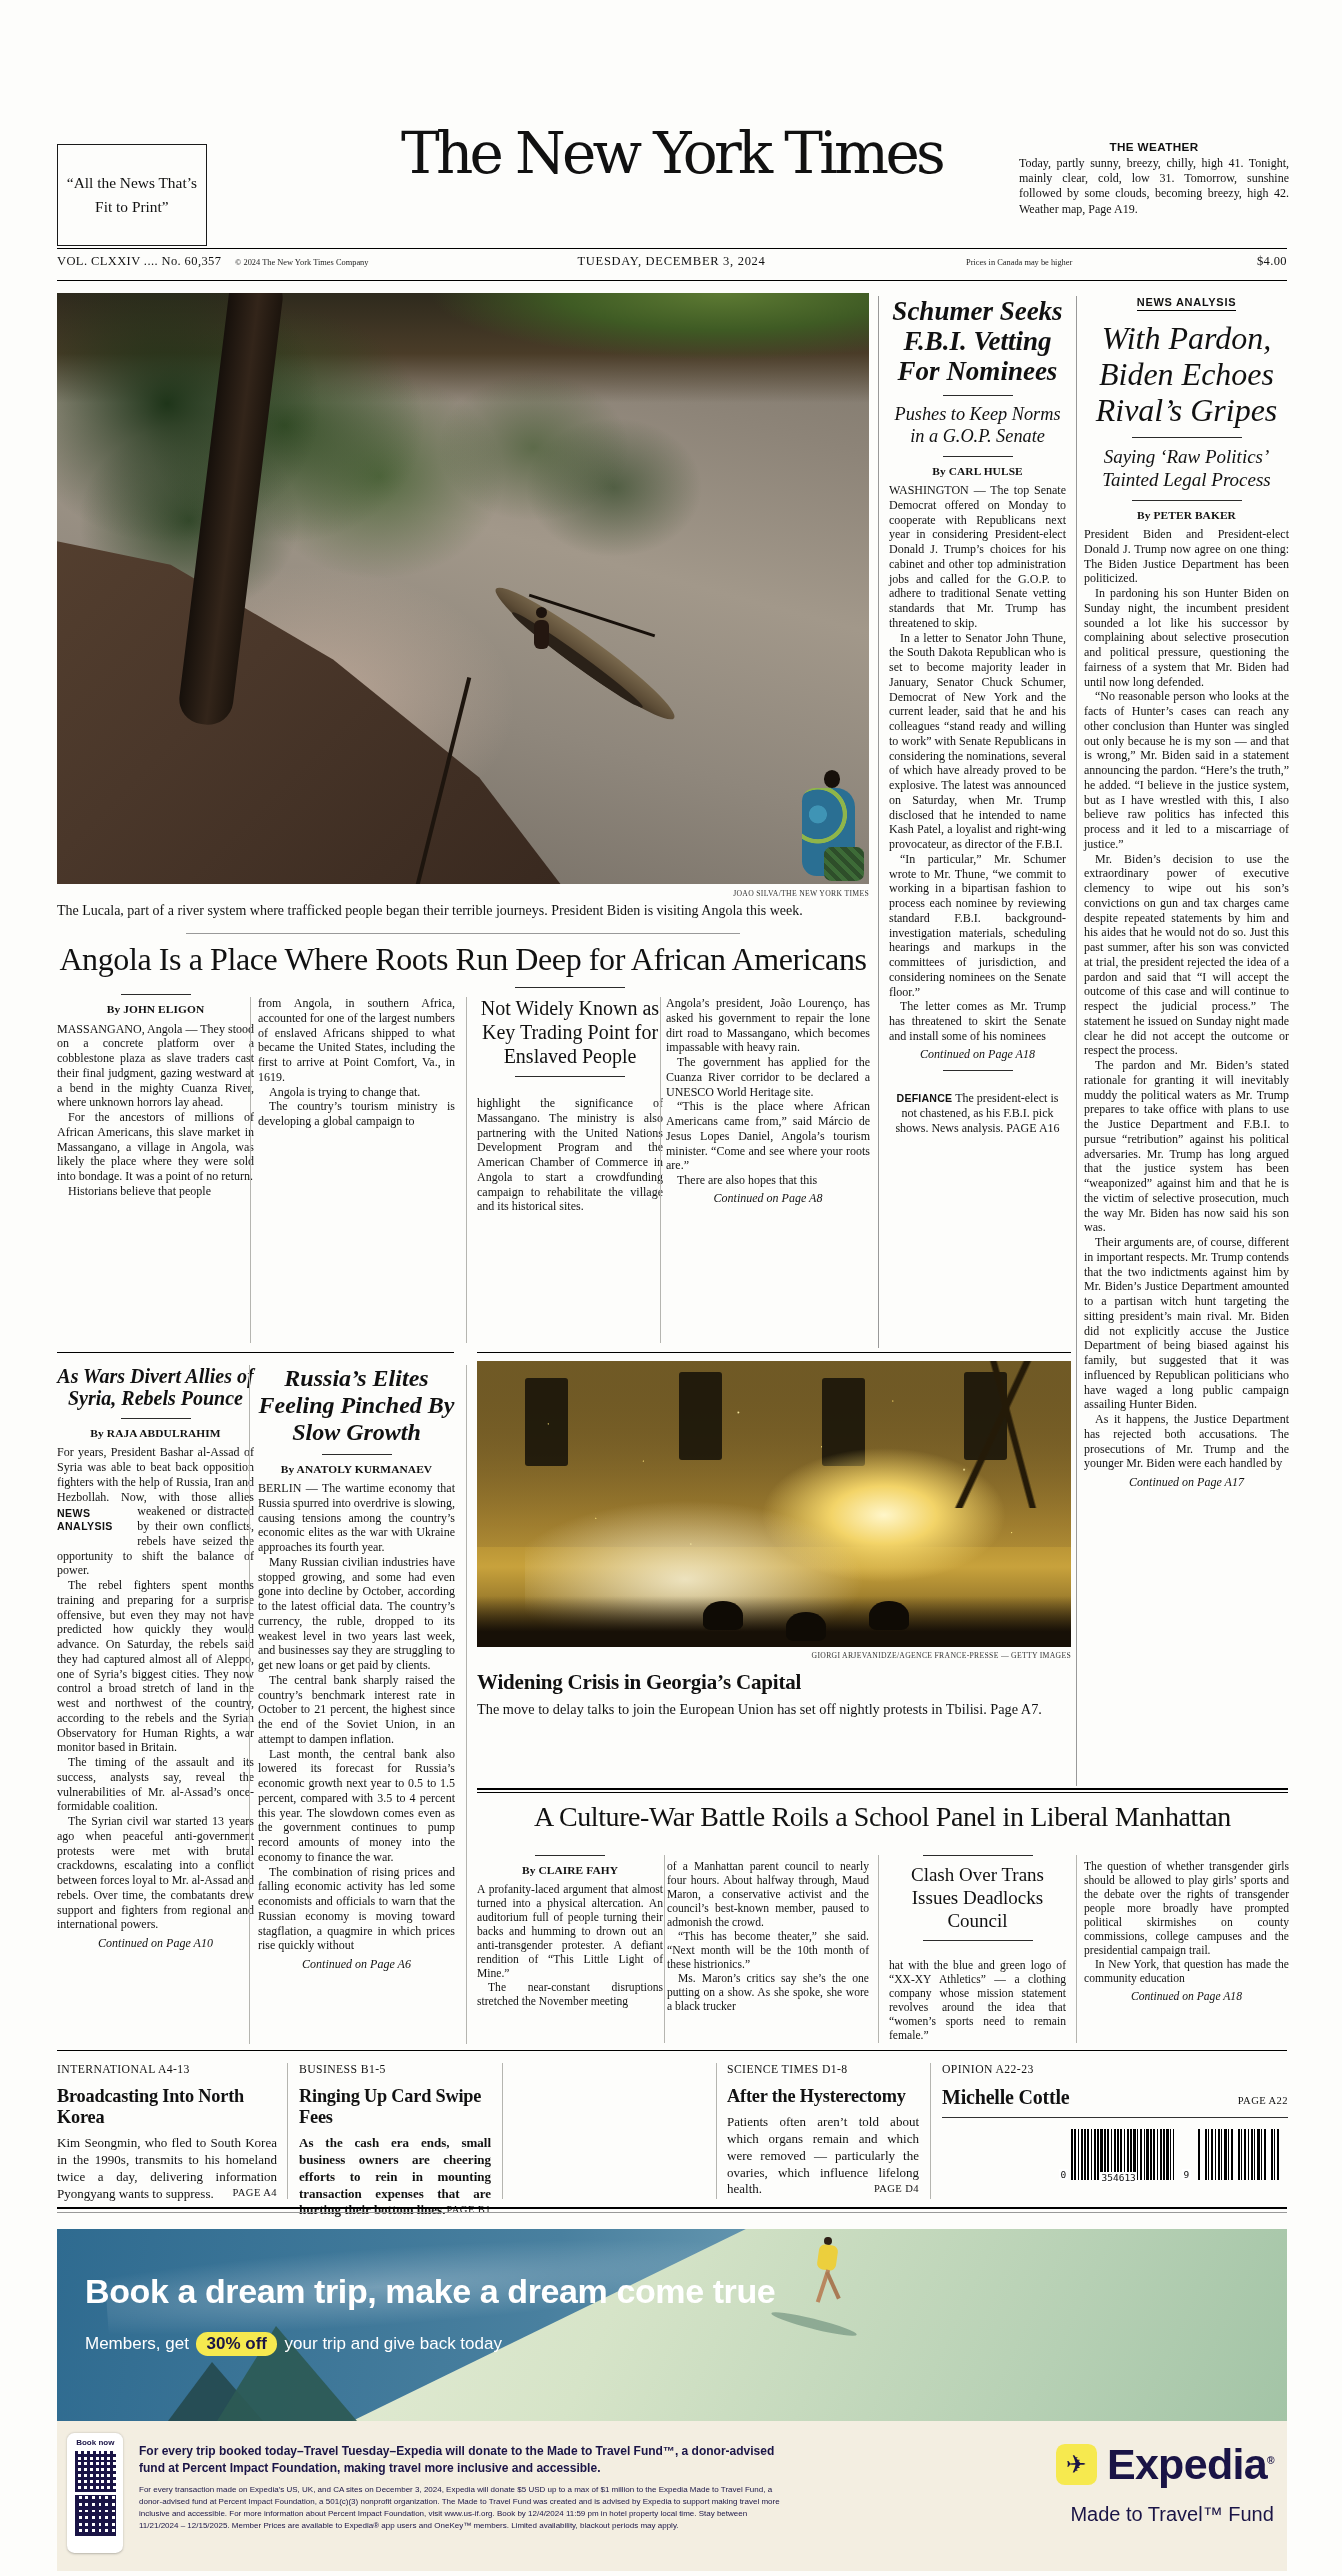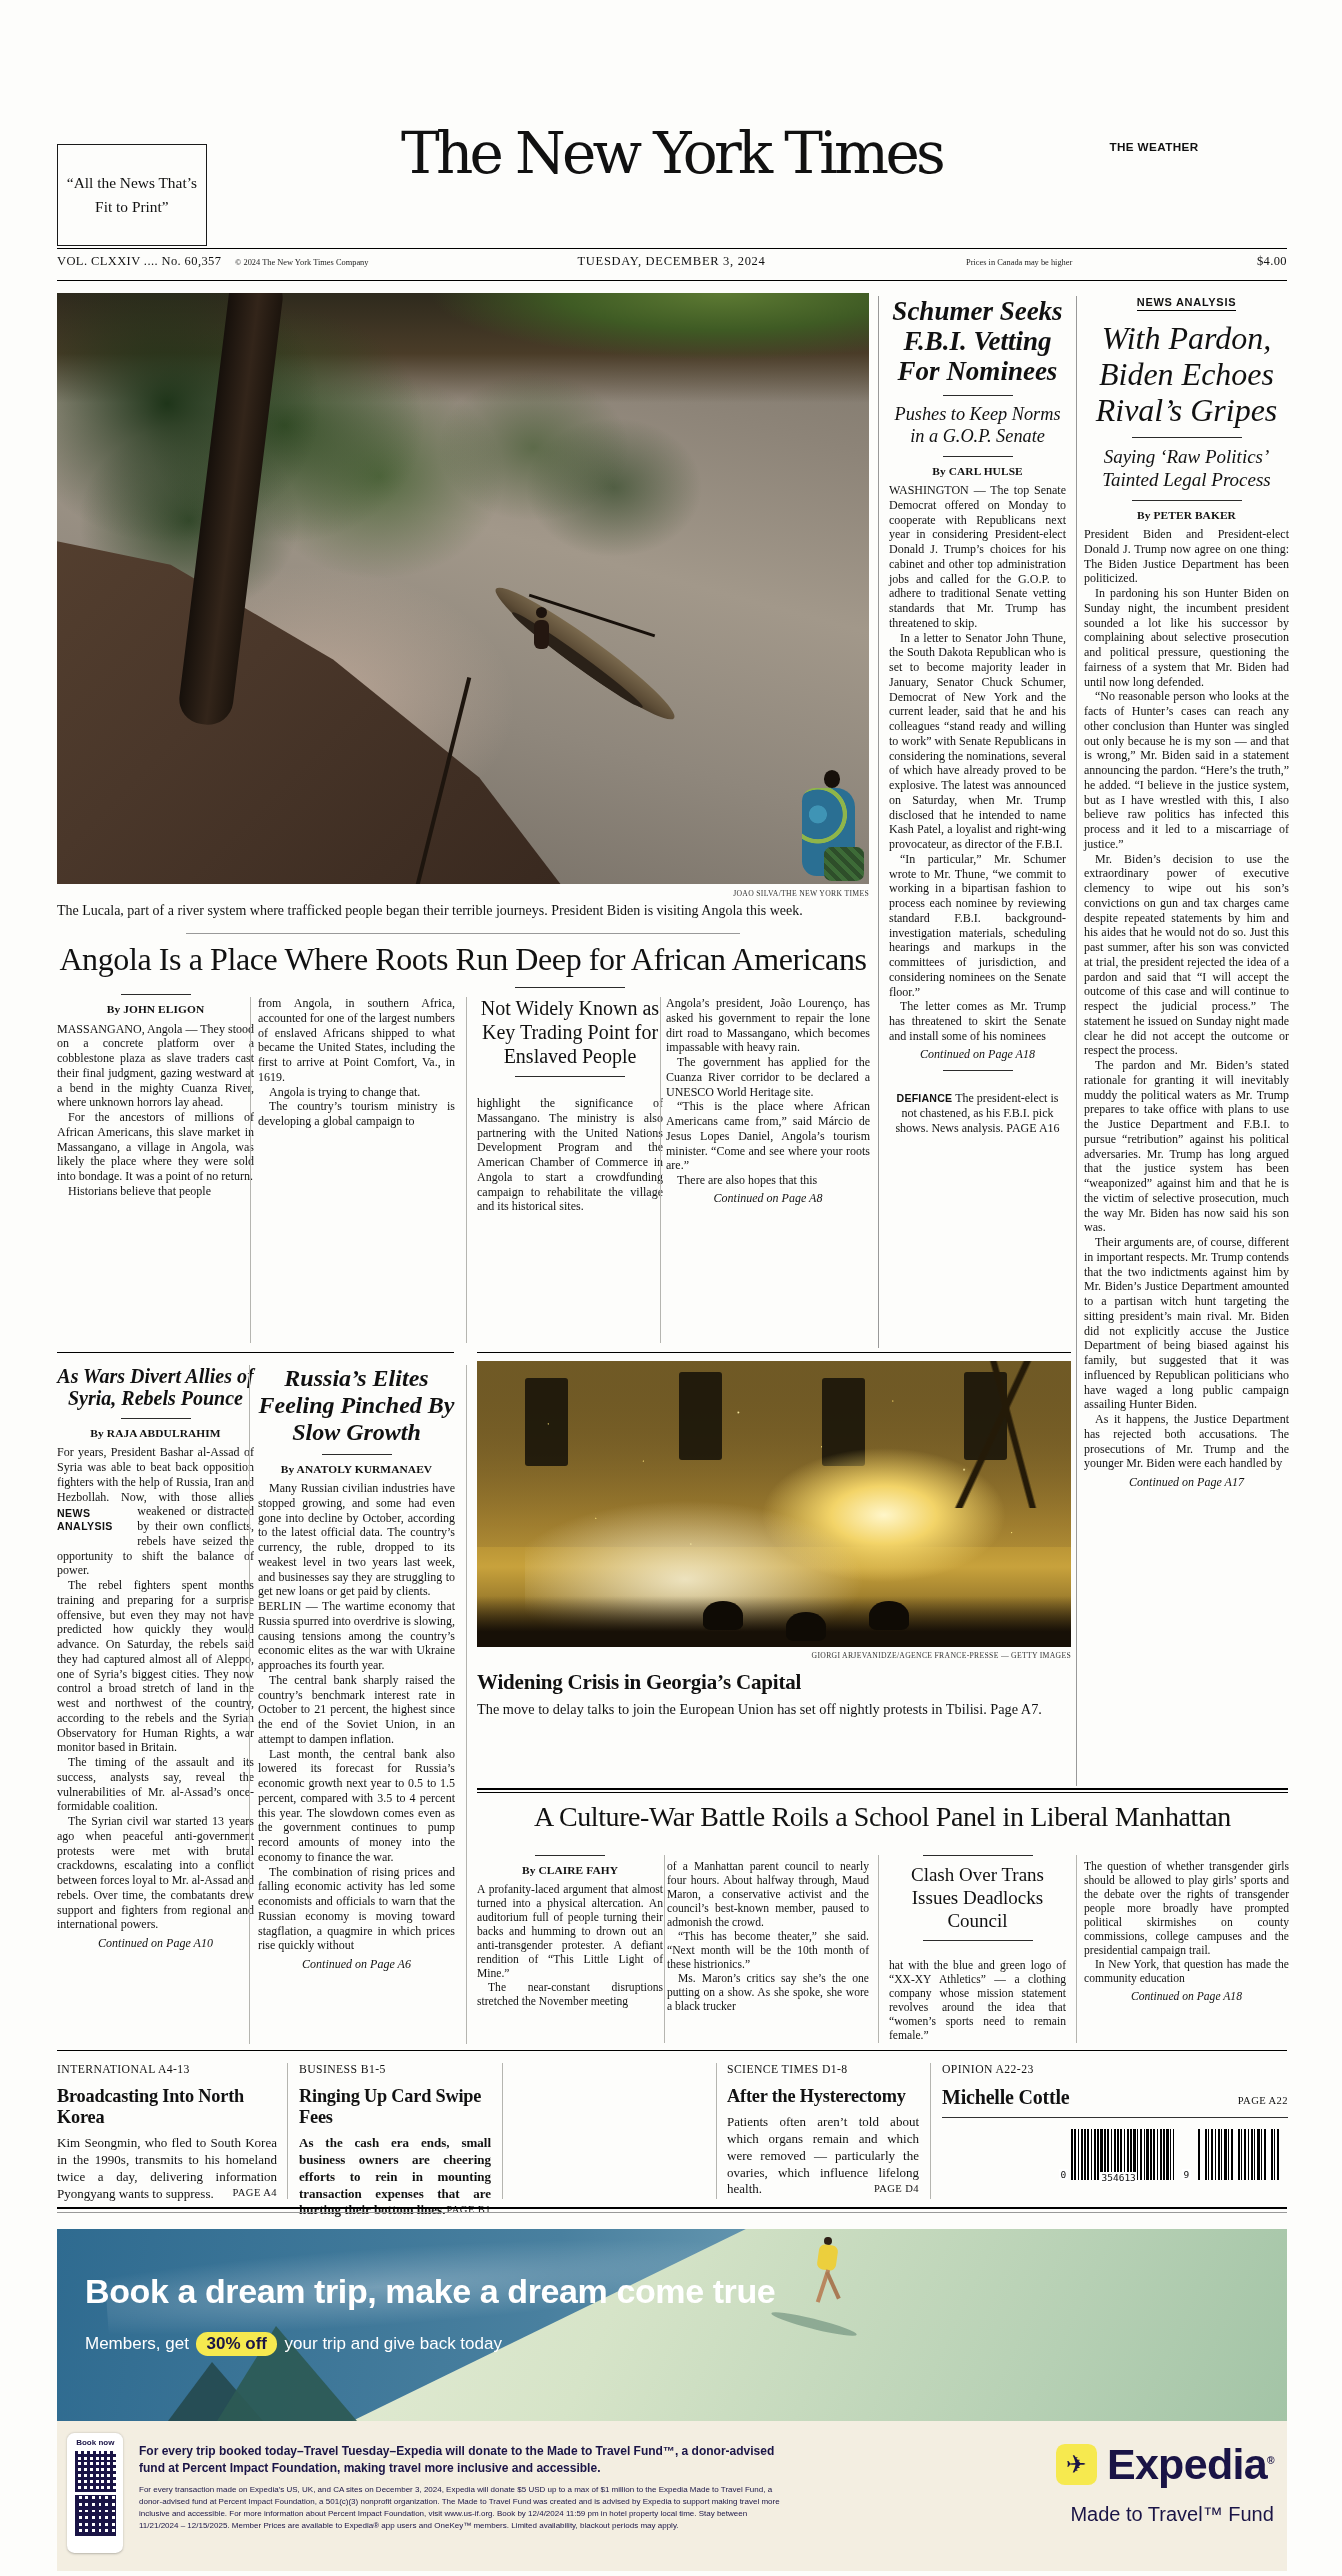--- a/index.html
+++ b/index.html
@@ -179,20 +179,21 @@
 <body>
 
 <div class="page">
 
   <div class="abs slogan-box">
     <span>“All the News That’s Fit to Print”</span>
   </div>
   <div class="abs masthead">The New York Times</div>
   <div class="abs weather">
     <div class="weather-title">THE WEATHER</div>
+    <div class="weather-body">Today, partly sunny, breezy, chilly, high 41. Tonight, mainly clear, cold, low 31. Tomorrow, sunshine followed by some clouds, becoming breezy, high 42. Weather map, Page A19.</div>
   </div>
 
   <div class="hr" style="left:57px;top:248px;width:1230px;"></div>
   <div class="abs dl" style="left:57px;top:254px;">VOL. CLXXIV .... No. 60,357</div>
   <div class="abs dl-small" style="left:235px;top:258px;">© 2024  The New York Times Company</div>
   <div class="abs dl" style="left:0;right:0;top:254px;text-align:center;letter-spacing:0.7px;">TUESDAY, DECEMBER 3, 2024</div>
   <div class="abs dl-small" style="left:966px;top:258px;">Prices in Canada may be higher</div>
   <div class="abs dl" style="left:1214px;top:254px;width:73px;text-align:right;">$4.00</div>
   <div class="hr" style="left:57px;top:280px;width:1230px;"></div>
 
@@ -306,22 +307,22 @@
     <p class="bp ind">The rebel fighters spent months training and preparing for a surprise offensive, but even they may not have predicted how quickly they would advance. On Saturday, the rebels said they had captured almost all of Aleppo, one of Syria’s biggest cities. They now control a broad stretch of land in the west and northwest of the country, according to the rebels and the Syrian Observatory for Human Rights, a war monitor based in Britain.</p>
     <p class="bp ind">The timing of the assault and its success, analysts say, reveal the vulnerabilities of Mr. al-Assad’s once-formidable coalition.</p>
     <p class="bp ind">The Syrian civil war started 13 years ago when peaceful anti-government protests were met with brutal crackdowns, escalating into a conflict between forces loyal to Mr. al-Assad and rebels. Over time, the combatants drew support and fighters from regional and international powers.</p>
     <div class="cont">Continued on Page A10</div>
   </div>
 
   <div class="abs" style="left:258px;top:1365px;width:197px;">
     <div class="h-it" style="font-size:24px;">Russia’s Elites Feeling Pinched By Slow Growth</div>
     <div class="mini-rule"></div>
     <div class="byline">By ANATOLY KURMANAEV</div>
+    <p class="bp">BERLIN — The wartime economy that Russia spurred into overdrive is slowing, causing tensions among the country’s economic elites as the war with Ukraine approaches its fourth year.</p>
     <p class="bp ind">Many Russian civilian industries have stopped growing, and some had even gone into decline by October, according to the latest official data. The country’s currency, the ruble, dropped to its weakest level in two years last week, and businesses say they are struggling to get new loans or get paid by clients.</p>
-    <p class="bp">BERLIN — The wartime economy that Russia spurred into overdrive is slowing, causing tensions among the country’s economic elites as the war with Ukraine approaches its fourth year.</p>
     <p class="bp ind">The central bank sharply raised the country’s benchmark interest rate in October to 21 percent, the highest since the end of the Soviet Union, in an attempt to dampen inflation.</p>
     <p class="bp ind">Last month, the central bank also lowered its forecast for Russia’s economic growth next year to 0.5 to 1.5 percent, compared with 3.5 to 4 percent this year. The slowdown comes even as the government continues to pump record amounts of money into the economy to finance the war.</p>
     <p class="bp ind">The combination of rising prices and falling economic activity has led some economists and officials to warn that the Russian economy is moving toward stagflation, a quagmire in which prices rise quickly without</p>
     <div class="cont">Continued on Page A6</div>
   </div>
 
   <div class="abs geo-photo">
     <div class="geo-bldg"></div>
     <div class="geo-win" style="left:8%;top:6%;"></div>
     <div class="geo-win" style="left:34%;top:4%;"></div>

